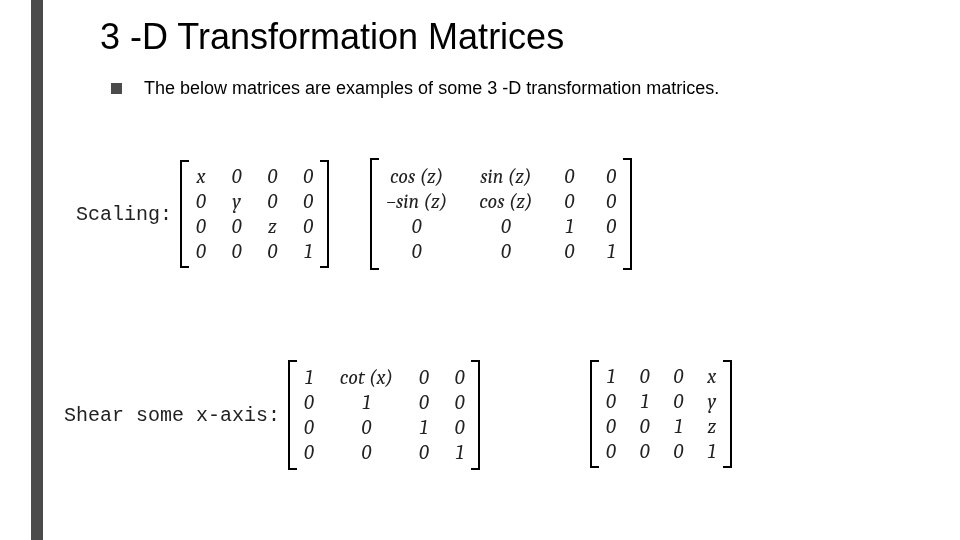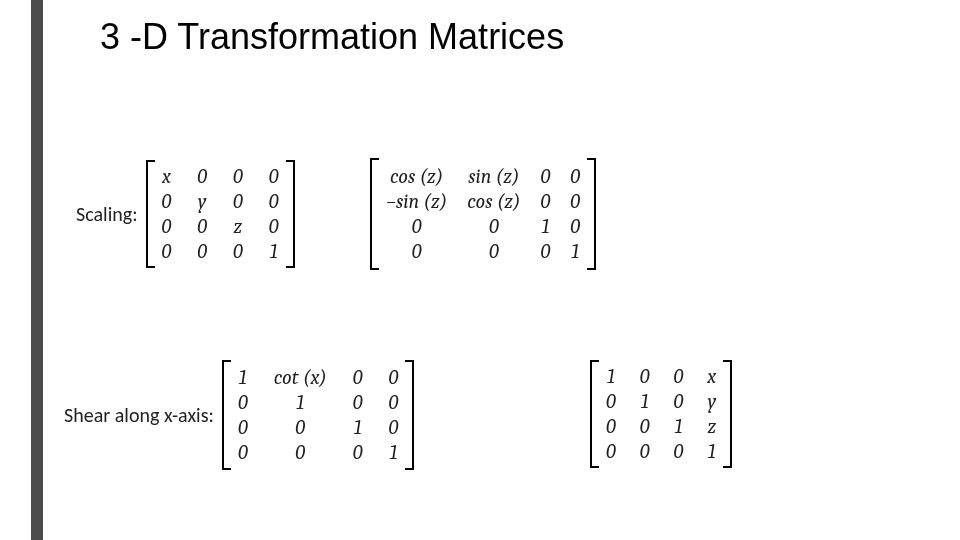--- a/index.html
+++ b/index.html
@@ -43,21 +43,21 @@
   }
 
   .mblock {
     position: absolute;
     display: flex;
     align-items: center;
     font-family: Calibri, Arial, sans-serif;
     font-size: 20px;
     color: #222;
   }
-  .mlabel { margin-right: 6px; white-space: nowrap; }
+  .mlabel { margin-right: 6px; white-space: nowrap; font-family: Liberation Mono, monospace; }
   .bracket-l, .bracket-r {
     font-size: 0; 
   }
   .matrix {
     display: grid;
     justify-items: center;
     align-items: center;
     row-gap: 2px;
   }
   .cell {
@@ -68,32 +68,36 @@
     padding: 0 6px;
   }
 
   
   #blk-scaling   { left: 76px;  top: 160px; }
   #blk-rotation  { left: 368px; top: 158px; }
   #blk-shear     { left: 64px;  top: 360px; }
   #blk-transl    { left: 588px; top: 360px; }
 
   #blk-scaling  .matrix { grid-template-columns: repeat(4, auto); column-gap: 14px; }
-  #blk-rotation .matrix { grid-template-columns: repeat(4, auto); column-gap: 8px; }
+  #blk-rotation .matrix { grid-template-columns: repeat(4, auto); column-gap: 20px; }
   #blk-shear    .matrix { grid-template-columns: repeat(4, auto); column-gap: 14px; }
   #blk-transl   .matrix { grid-template-columns: repeat(4, auto); column-gap: 12px; }
 </style>
 </head>
 <body>
 
 <div class="slide">
   <div class="accent-bar"></div>
 
   <div class="title">3 -D Transformation Matrices</div>
 
+  <div class="bullet-row">
+    <div class="bullet-square"></div>
+    <div class="bullet-text">The below matrices are examples of some 3 -D transformation matrices.</div>
+  </div>
 
   <div id="blk-scaling" class="mblock">
     <span class="mlabel">Scaling:</span>
     <span class="bracket-l">
       <svg width="12" height="108" viewBox="0 0 12 108">
           <path d="M11 1 H3 V107 H11" fill="none" stroke="#000" stroke-width="2"></path>
         </svg>
     </span>
     <div class="matrix">
       <span class="cell">x</span>
@@ -145,21 +149,21 @@
       <span class="cell">1</span>
     </div>
     <span class="bracket-r">
       <svg width="12" height="112" viewBox="0 0 12 112">
           <path d="M1 1 H9 V111 H1" fill="none" stroke="#000" stroke-width="2"></path>
         </svg>
     </span>
   </div>
 
   <div id="blk-shear" class="mblock">
-    <span class="mlabel">Shear along x-axis:</span>
+    <span class="mlabel">Shear some x-axis:</span>
     <span class="bracket-l">
       <svg width="12" height="110" viewBox="0 0 12 110">
           <path d="M11 1 H3 V109 H11" fill="none" stroke="#000" stroke-width="2"></path>
         </svg>
     </span>
     <div class="matrix">
       <span class="cell">1</span>
       <span class="cell">cot (x)</span>
       <span class="cell">0</span>
       <span class="cell">0</span>

